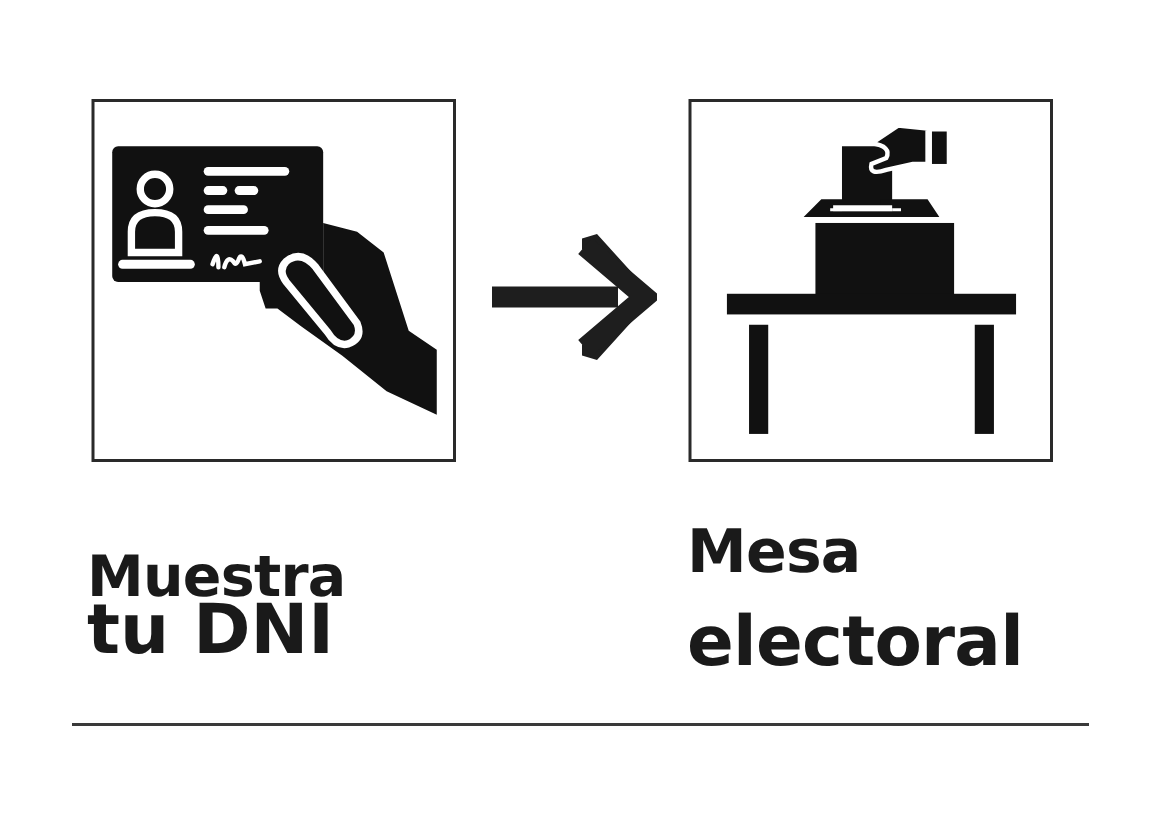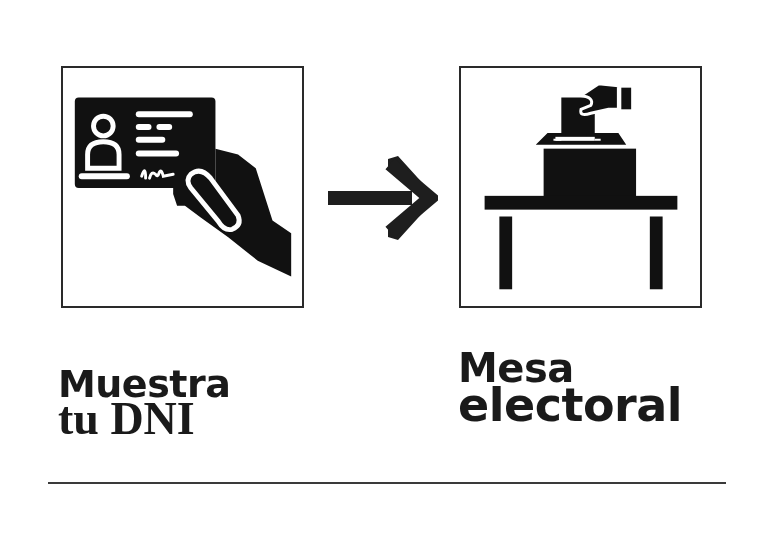--- a/index.html
+++ b/index.html
@@ -13,23 +13,23 @@
   }
   #panel-left { left:61px; }
   #panel-right { left:459px; }
   .panel svg { position:absolute; left:0; top:0; width:100%; height:100%; }
   #arrow { position:absolute; left:326px; top:156px; width:112px; height:84px; }
   .label {
     position:absolute; color:#1a1a1a; font-weight:bold; line-height:1;
     font-family:"DejaVu Sans", sans-serif; letter-spacing:-0.5px; white-space:nowrap;
   }
   #l1a { left:58px; top:354px; font-size:38px;margin-top:11px; }
-  #l1b { left:58px; top:396px; font-size:46px; letter-spacing:0px;font-family:Liberation Serif, serif; }
+  #l1b { left:58px; top:396px; font-size:46px; letter-spacing:0px; }
   #l2a { left:458px; top:348px; font-size:40px; }
-  #l2b { left:458px; top:382px; font-size:46px; }
+  #l2b { left:458px; top:404px; font-size:46px; }
   #divider {
     position:absolute; left:48px; top:482px; width:678px; height:2px; background:#3a3a3a;
   }
 </style>
 </head>
 <body>
 
 <div id="panel-left" class="panel">
   <svg viewBox="0 0 243 242">
 

